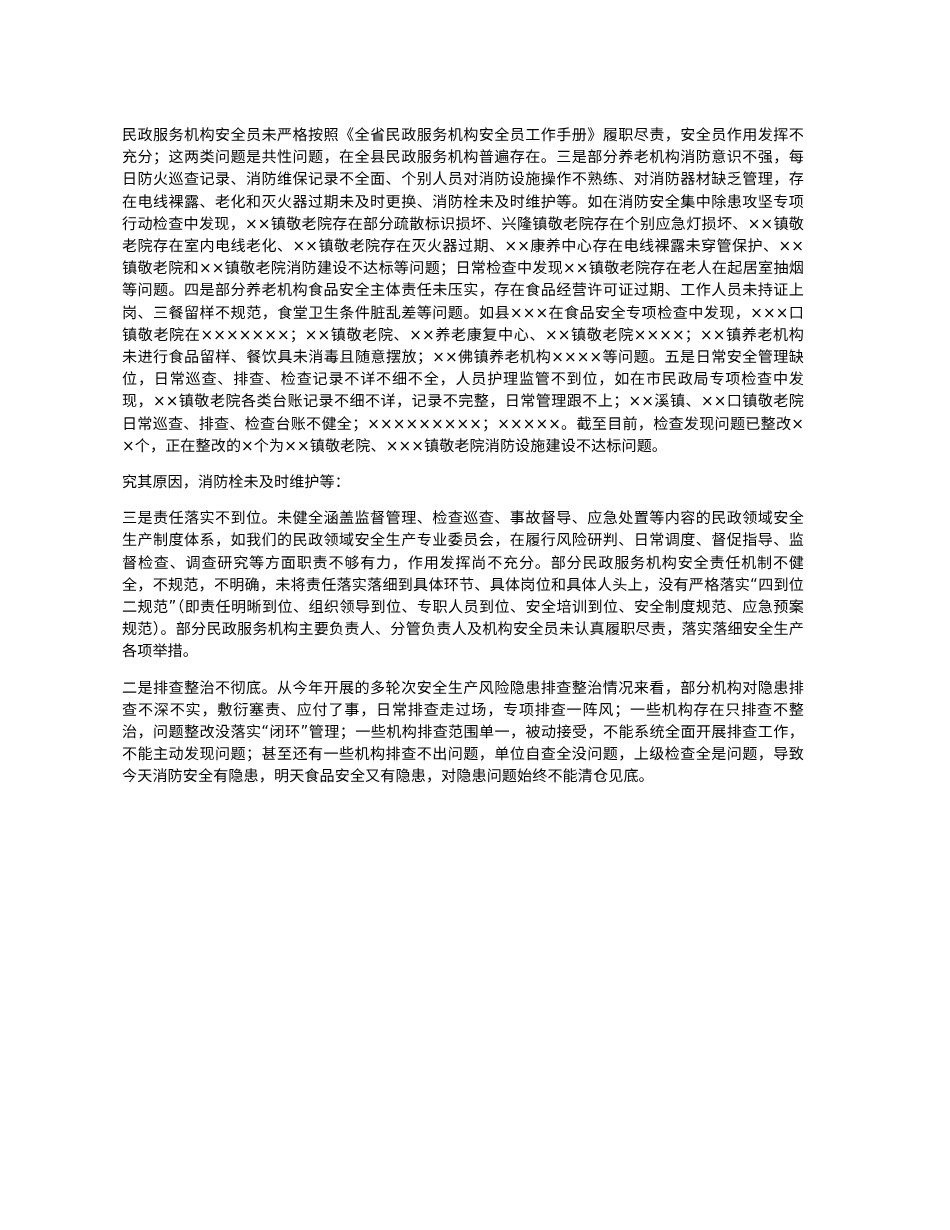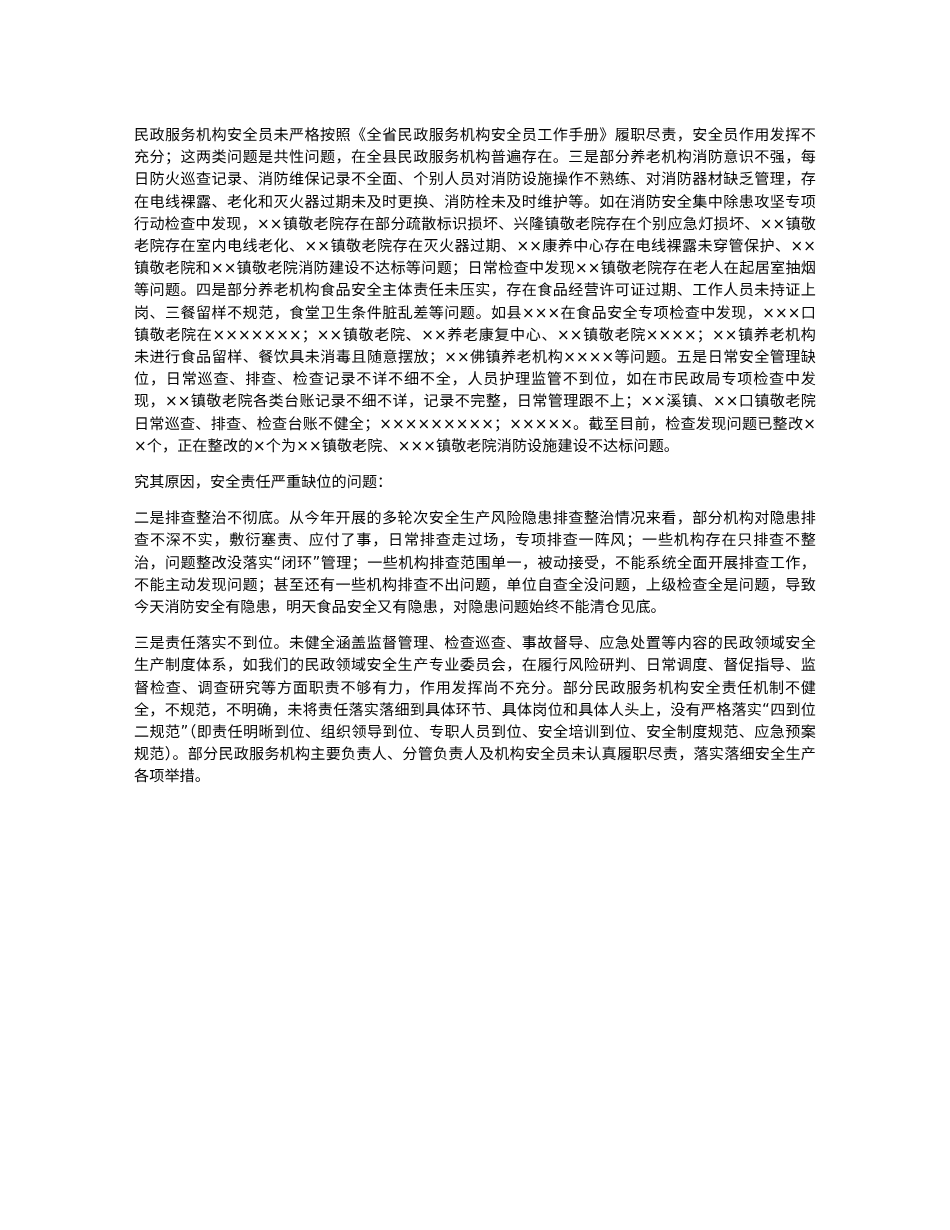--- a/index.html
+++ b/index.html
@@ -18,21 +18,21 @@
   }
   .page {
     position: relative;
     width: 950px;
     height: 1230px;
     background: #ffffff;
     box-sizing: border-box;
   }
   .doc-body {
     position: absolute;
-    left: 134px;
+    left: 122px;
     top: 124px;
     width: 682px;
   }
   .para {
     margin: 0 0 14px 0;
     padding: 0;
     font-size: 15.1px;
     line-height: 22.2px;
     letter-spacing: 0.1px;
     text-align: justify;
@@ -45,17 +45,17 @@
   .para:last-child {
     margin-bottom: 0;
   }
 </style>
 </head>
 <body>
 
 <div class="page">
   <div class="doc-body">
     <p class="para">民政服务机构安全员未严格按照《全省民政服务机构安全员工作手册》履职尽责，安全员作用发挥不充分；这两类问题是共性问题，在全县民政服务机构普遍存在。三是部分养老机构消防意识不强，每日防火巡查记录、消防维保记录不全面、个别人员对消防设施操作不熟练、对消防器材缺乏管理，存在电线裸露、老化和灭火器过期未及时更换、消防栓未及时维护等。如在消防安全集中除患攻坚专项行动检查中发现，××镇敬老院存在部分疏散标识损坏、兴隆镇敬老院存在个别应急灯损坏、××镇敬老院存在室内电线老化、××镇敬老院存在灭火器过期、××康养中心存在电线裸露未穿管保护、××镇敬老院和××镇敬老院消防建设不达标等问题；日常检查中发现××镇敬老院存在老人在起居室抽烟等问题。四是部分养老机构食品安全主体责任未压实，存在食品经营许可证过期、工作人员未持证上岗、三餐留样不规范，食堂卫生条件脏乱差等问题。如县×××在食品安全专项检查中发现，×××口镇敬老院在×××××××；××镇敬老院、××养老康复中心、××镇敬老院××××；××镇养老机构未进行食品留样、餐饮具未消毒且随意摆放；××佛镇养老机构××××等问题。五是日常安全管理缺位，日常巡查、排查、检查记录不详不细不全，人员护理监管不到位，如在市民政局专项检查中发现，××镇敬老院各类台账记录不细不详，记录不完整，日常管理跟不上；××溪镇、××口镇敬老院日常巡查、排查、检查台账不健全；×××××××××；×××××。截至目前，检查发现问题已整改××个，正在整改的×个为××镇敬老院、×××镇敬老院消防设施建设不达标问题。</p>
-    <p class="para">究其原因，安全责任严重缺位的问题：</p>
+    <p class="para">究其原因，消防栓未及时维护等：</p>
+    <p class="para">三是责任落实不到位。未健全涵盖监督管理、检查巡查、事故督导、应急处置等内容的民政领域安全生产制度体系，如我们的民政领域安全生产专业委员会，在履行风险研判、日常调度、督促指导、监督检查、调查研究等方面职责不够有力，作用发挥尚不充分。部分民政服务机构安全责任机制不健全，不规范，不明确，未将责任落实落细到具体环节、具体岗位和具体人头上，没有严格落实“四到位二规范”（即责任明晰到位、组织领导到位、专职人员到位、安全培训到位、安全制度规范、应急预案规范）。部分民政服务机构主要负责人、分管负责人及机构安全员未认真履职尽责，落实落细安全生产各项举措。</p>
     <p class="para">二是排查整治不彻底。从今年开展的多轮次安全生产风险隐患排查整治情况来看，部分机构对隐患排查不深不实，敷衍塞责、应付了事，日常排查走过场，专项排查一阵风；一些机构存在只排查不整治，问题整改没落实“闭环”管理；一些机构排查范围单一，被动接受，不能系统全面开展排查工作，不能主动发现问题；甚至还有一些机构排查不出问题，单位自查全没问题，上级检查全是问题，导致今天消防安全有隐患，明天食品安全又有隐患，对隐患问题始终不能清仓见底。</p>
-    <p class="para">三是责任落实不到位。未健全涵盖监督管理、检查巡查、事故督导、应急处置等内容的民政领域安全生产制度体系，如我们的民政领域安全生产专业委员会，在履行风险研判、日常调度、督促指导、监督检查、调查研究等方面职责不够有力，作用发挥尚不充分。部分民政服务机构安全责任机制不健全，不规范，不明确，未将责任落实落细到具体环节、具体岗位和具体人头上，没有严格落实“四到位二规范”（即责任明晰到位、组织领导到位、专职人员到位、安全培训到位、安全制度规范、应急预案规范）。部分民政服务机构主要负责人、分管负责人及机构安全员未认真履职尽责，落实落细安全生产各项举措。</p>
   </div>
 </div>
 
 </body></html>

